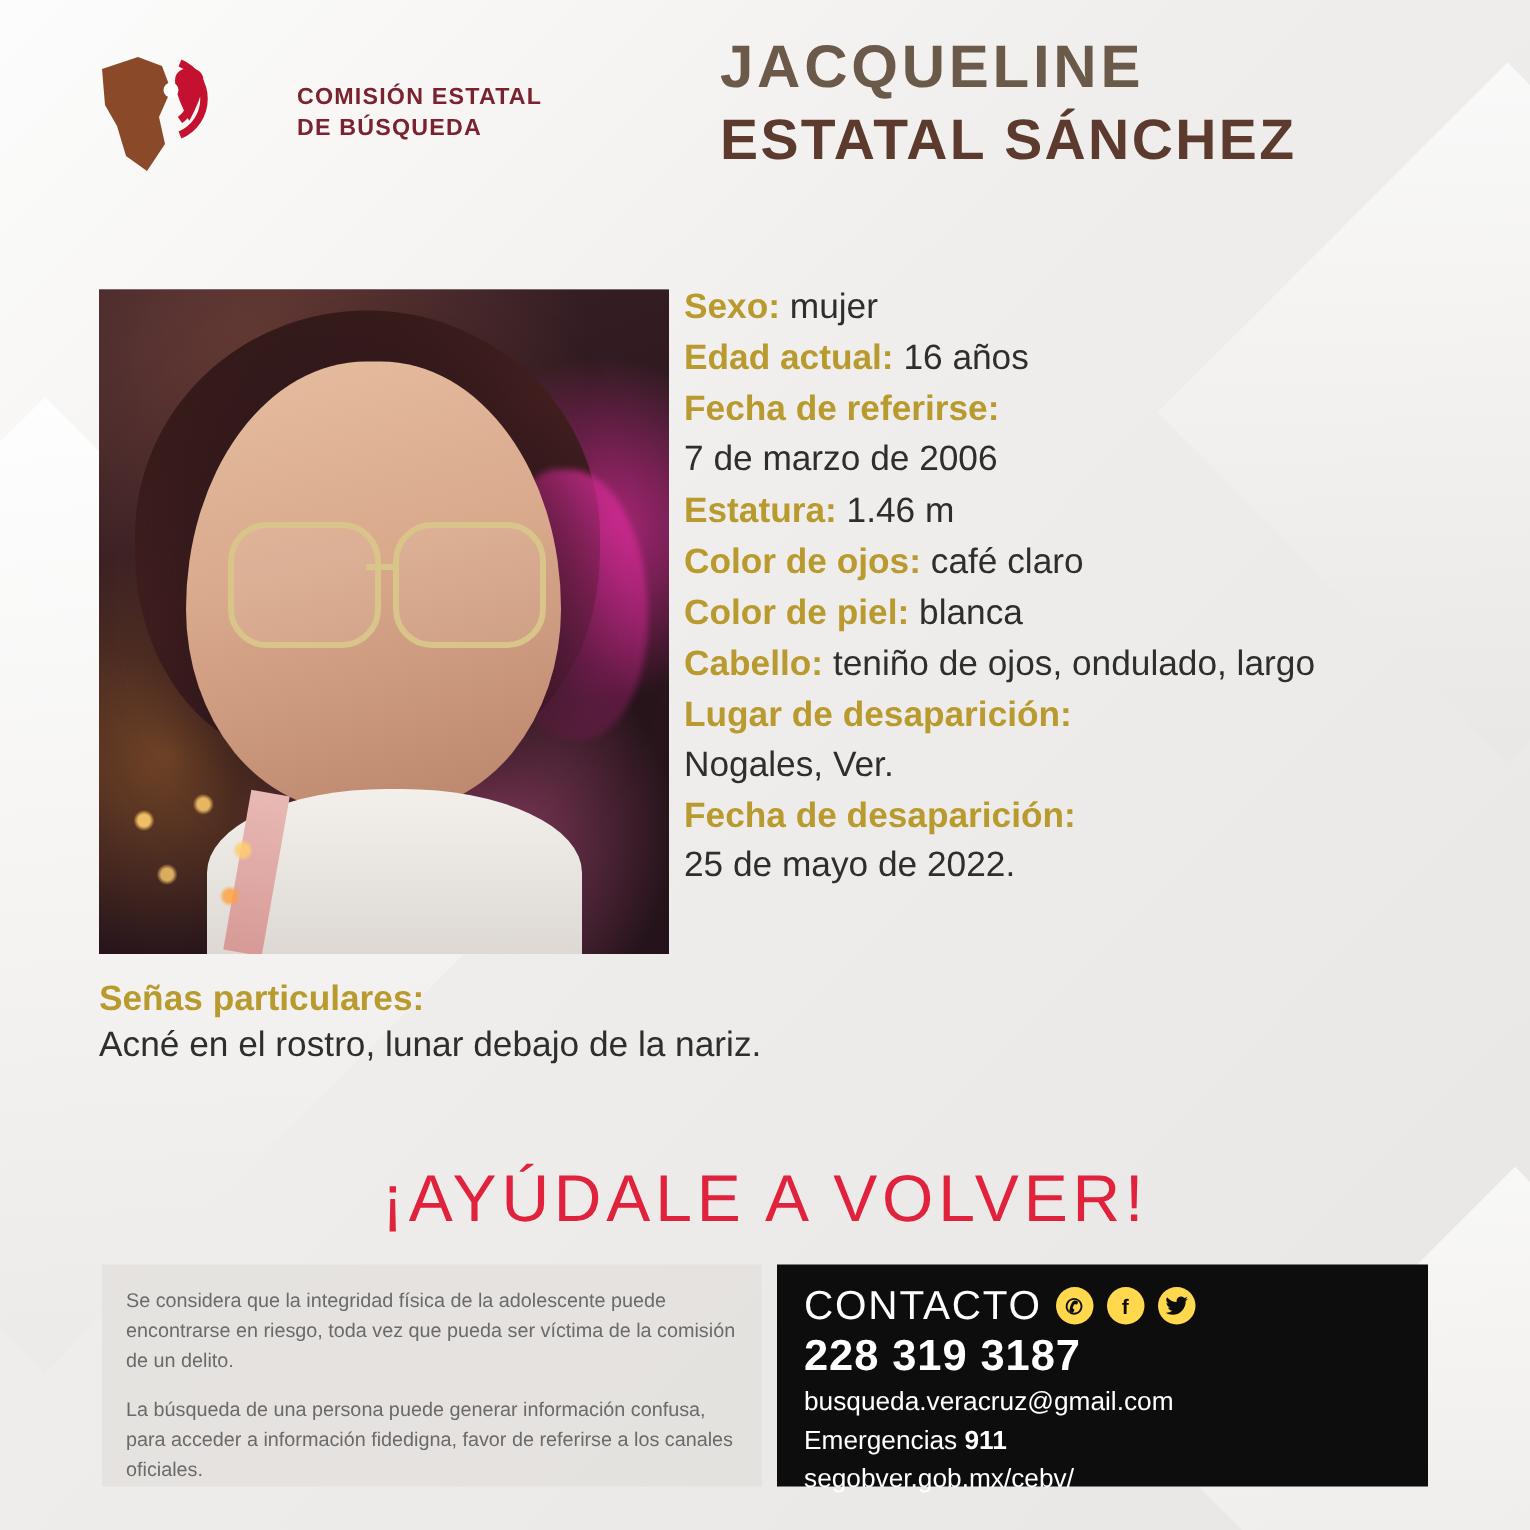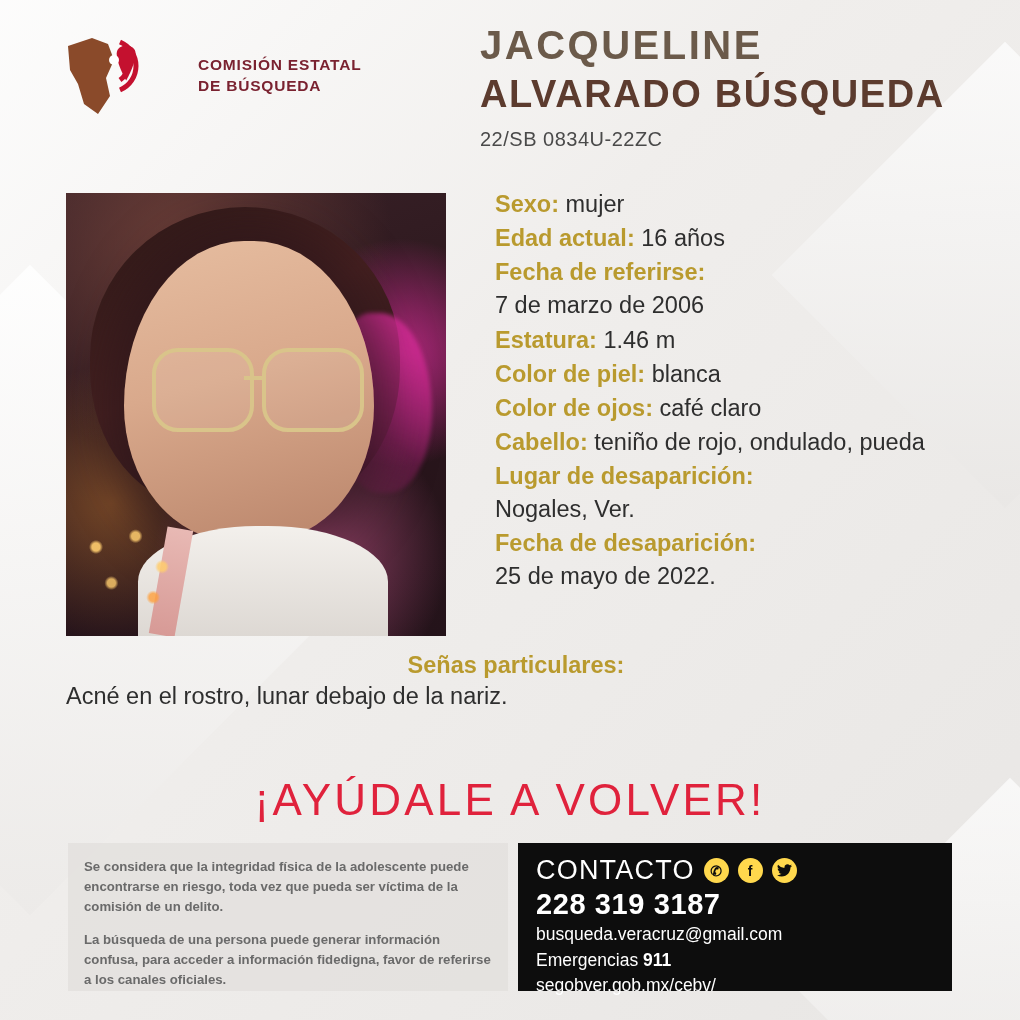--- a/index.html
+++ b/index.html
@@ -206,21 +206,21 @@
       radial-gradient(circle at 20% 30%, rgba(255,205,110,0.9) 0 4px, rgba(255,205,110,0) 7px),
       radial-gradient(circle at 56% 18%, rgba(255,205,110,0.85) 0 4px, rgba(255,205,110,0) 7px),
       radial-gradient(circle at 80% 52%, rgba(255,205,110,0.85) 0 4px, rgba(255,205,110,0) 7px),
       radial-gradient(circle at 34% 70%, rgba(255,205,110,0.8) 0 4px, rgba(255,205,110,0) 7px),
       radial-gradient(circle at 72% 86%, rgba(255,160,60,0.8) 0 4px, rgba(255,160,60,0) 7px);
   }
 
   
   .details {
     position: absolute;
-    left: 495px;
+    left: 456px;
     top: 188px;
     width: 500px;
     font-size: 23.5px;
     line-height: 1.41;
     color: #2f2f2f;
   }
   .details .row { margin-bottom: 1px; }
   .lbl {
     color: #b99a2e;
     font-weight: bold;
@@ -231,21 +231,20 @@
   .marks {
     position: absolute;
     left: 66px;
     top: 652px;
     width: 900px;
   }
   .marks-title {
     color: #b99a2e;
     font-weight: bold;
     font-size: 23.5px;
-    text-align: center;
   }
   .marks-text {
     margin-top: 4px;
     font-size: 23.5px;
     color: #2e2e2e;
   }
 
   
   .cta {
     position: absolute;
@@ -265,21 +264,20 @@
     left: 68px;
     top: 843px;
     width: 440px;
     height: 148px;
     background: rgba(226,223,220,0.75);
     padding: 14px 16px;
     box-sizing: border-box;
     color: #6a6a6a;
     font-size: 13.2px;
     line-height: 1.5;
-    font-weight: bold;
   }
   .disclaimer p { margin: 0 0 14px 0; }
   .disclaimer p:last-child { margin-bottom: 0; }
 
   .contact {
     position: absolute;
     left: 518px;
     top: 843px;
     width: 434px;
     height: 148px;
@@ -345,22 +343,21 @@
       </svg>
     </div>
     <div class="logo-text">
       <div>COMISIÓN ESTATAL</div>
       <div>DE BÚSQUEDA</div>
     </div>
   </div>
 
   <div class="name-block">
     <div class="name-line-1">JACQUELINE</div>
-    <div class="name-line-2">ALVARADO BÚSQUEDA</div>
-    <div class="case-id">22/SB 0834U-22ZC</div>
+    <div class="name-line-2">ESTATAL SÁNCHEZ</div>
   </div>
 
   <div class="photo-frame">
     <div class="photo-art">
       <div class="photo-hair"></div>
       <div class="photo-hair-strand"></div>
       <div class="photo-face"></div>
       <div class="glasses">
         <div class="lens left"></div>
         <div class="lens right"></div>
@@ -383,30 +380,30 @@
     </div>
     <div class="row">
       <span class="lbl">Fecha de referirse:</span>
       <div class="val">7 de marzo de 2006</div>
     </div>
     <div class="row">
       <span class="lbl">Estatura:</span>
       <span class="val">1.46 m</span>
     </div>
     <div class="row">
+      <span class="lbl">Color de ojos:</span>
+      <span class="val">café claro</span>
+    </div>
+    <div class="row">
       <span class="lbl">Color de piel:</span>
       <span class="val">blanca</span>
     </div>
     <div class="row">
-      <span class="lbl">Color de ojos:</span>
-      <span class="val">café claro</span>
-    </div>
-    <div class="row">
       <span class="lbl">Cabello:</span>
-      <span class="val">teniño de rojo, ondulado, pueda</span>
+      <span class="val">teniño de ojos, ondulado, largo</span>
     </div>
     <div class="row">
       <span class="lbl">Lugar de desaparición:</span>
       <div class="val">Nogales, Ver.</div>
     </div>
     <div class="row">
       <span class="lbl">Fecha de desaparición:</span>
       <div class="val">25 de mayo de 2022.</div>
     </div>
   </div>

